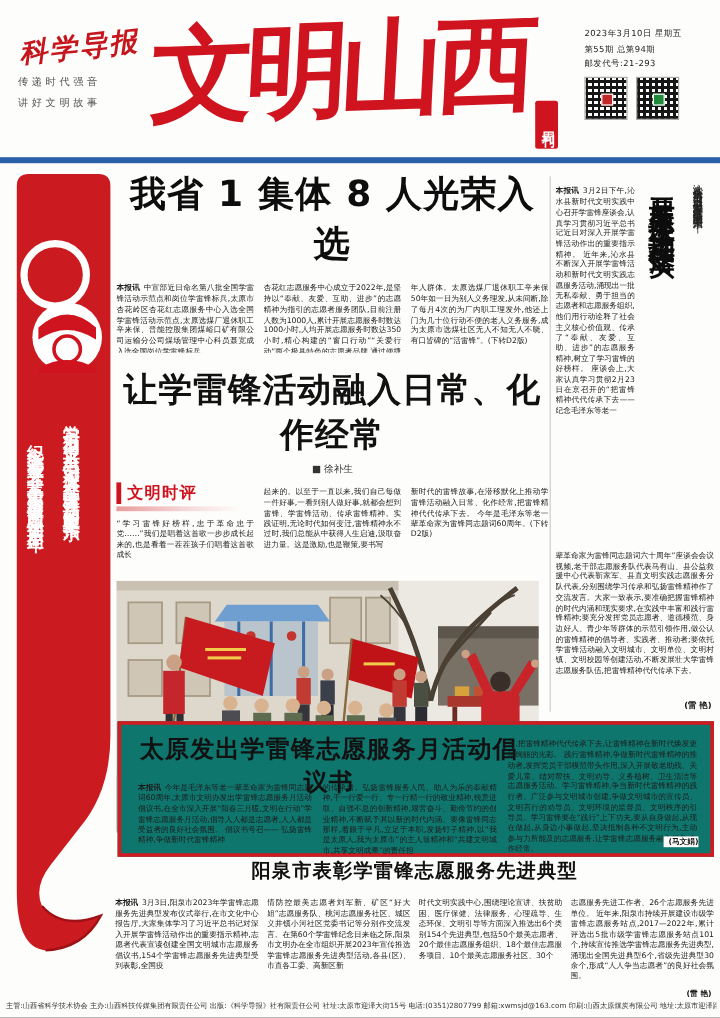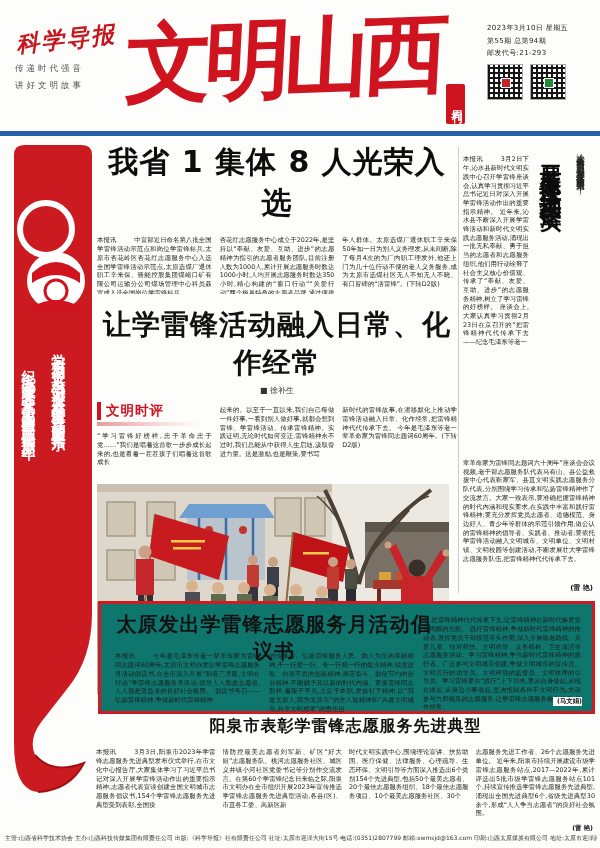--- a/index.html
+++ b/index.html
@@ -27,21 +27,21 @@
   .rule{position:absolute;left:0;top:131px;width:600px;height:5px;background:#2a5faa;}
   
   .ribbon{position:absolute;left:4px;top:145px;width:90px;height:664px;}
   .ribbon svg{position:absolute;left:0;top:0;}
   .ribbon-text{position:absolute;writing-mode:vertical-rl;color:#fff;font-weight:700;
                font-size:14px;letter-spacing:3.5px;line-height:1;}
   .ribbon-inner{left:48px;top:198px;height:440px;}
   .ribbon-outer{left:18px;top:214px;height:440px;}
   
   .small{font-size:6.4px;line-height:1.36;text-align:justify;overflow:hidden;color:#1c1c1c;}
-  .intro{font-weight:normal;margin-right:18px;}
+  .intro{font-weight:bold;margin-right:3px;}
   
   .main{position:absolute;left:97px;top:140px;width:360px;}
   .kicker{margin-top:7px;text-align:center;font-size:13px;font-weight:700;letter-spacing:1px;color:#151515;}
   .headline{margin-top:2px;text-align:center;font-size:30px;font-weight:900;letter-spacing:1px;color:#0d0d0d;}
   .lead-cols{display:flex;gap:8px;margin-top:6px;}
   .lead-cols .col{flex:1;height:58px;}
   .cmt-title{margin-top:5px;text-align:center;font-size:28px;font-weight:800;letter-spacing:1px;}
   .cmt-byline{margin-top:3px;text-align:center;font-size:8px;color:#333;}
   .cmt-body{display:flex;gap:8px;margin-top:4px;}
   .cmt-c1{flex:1;}

